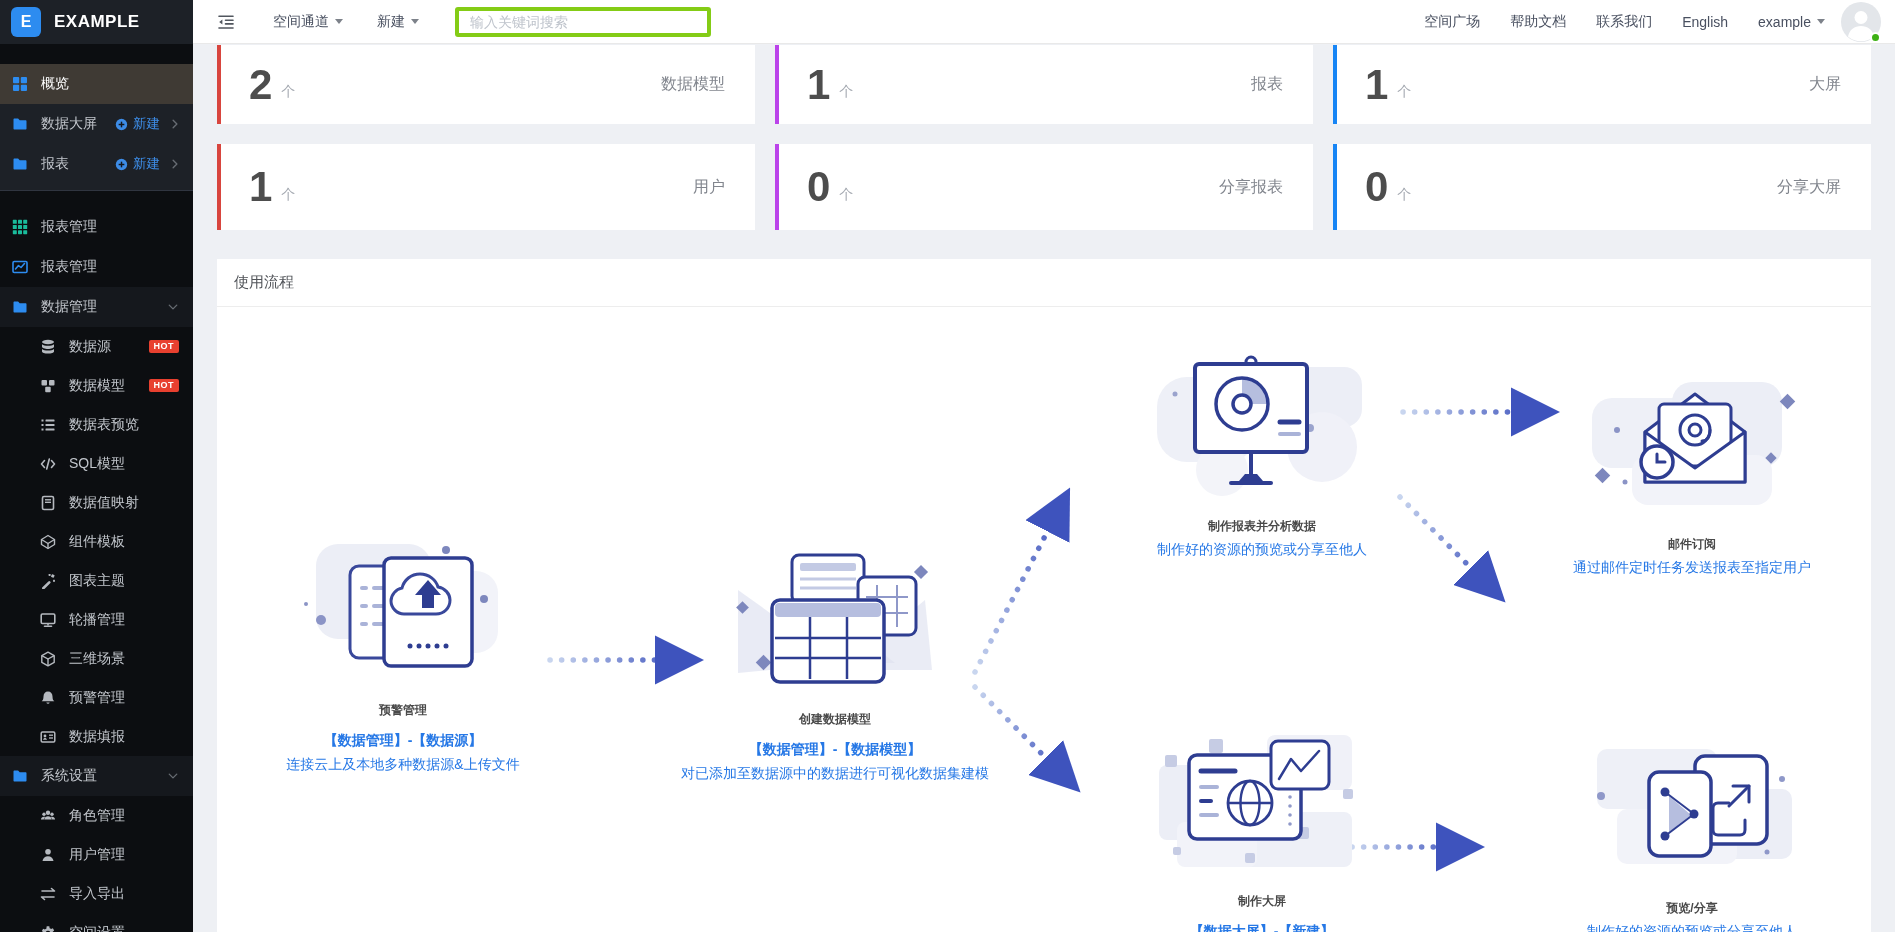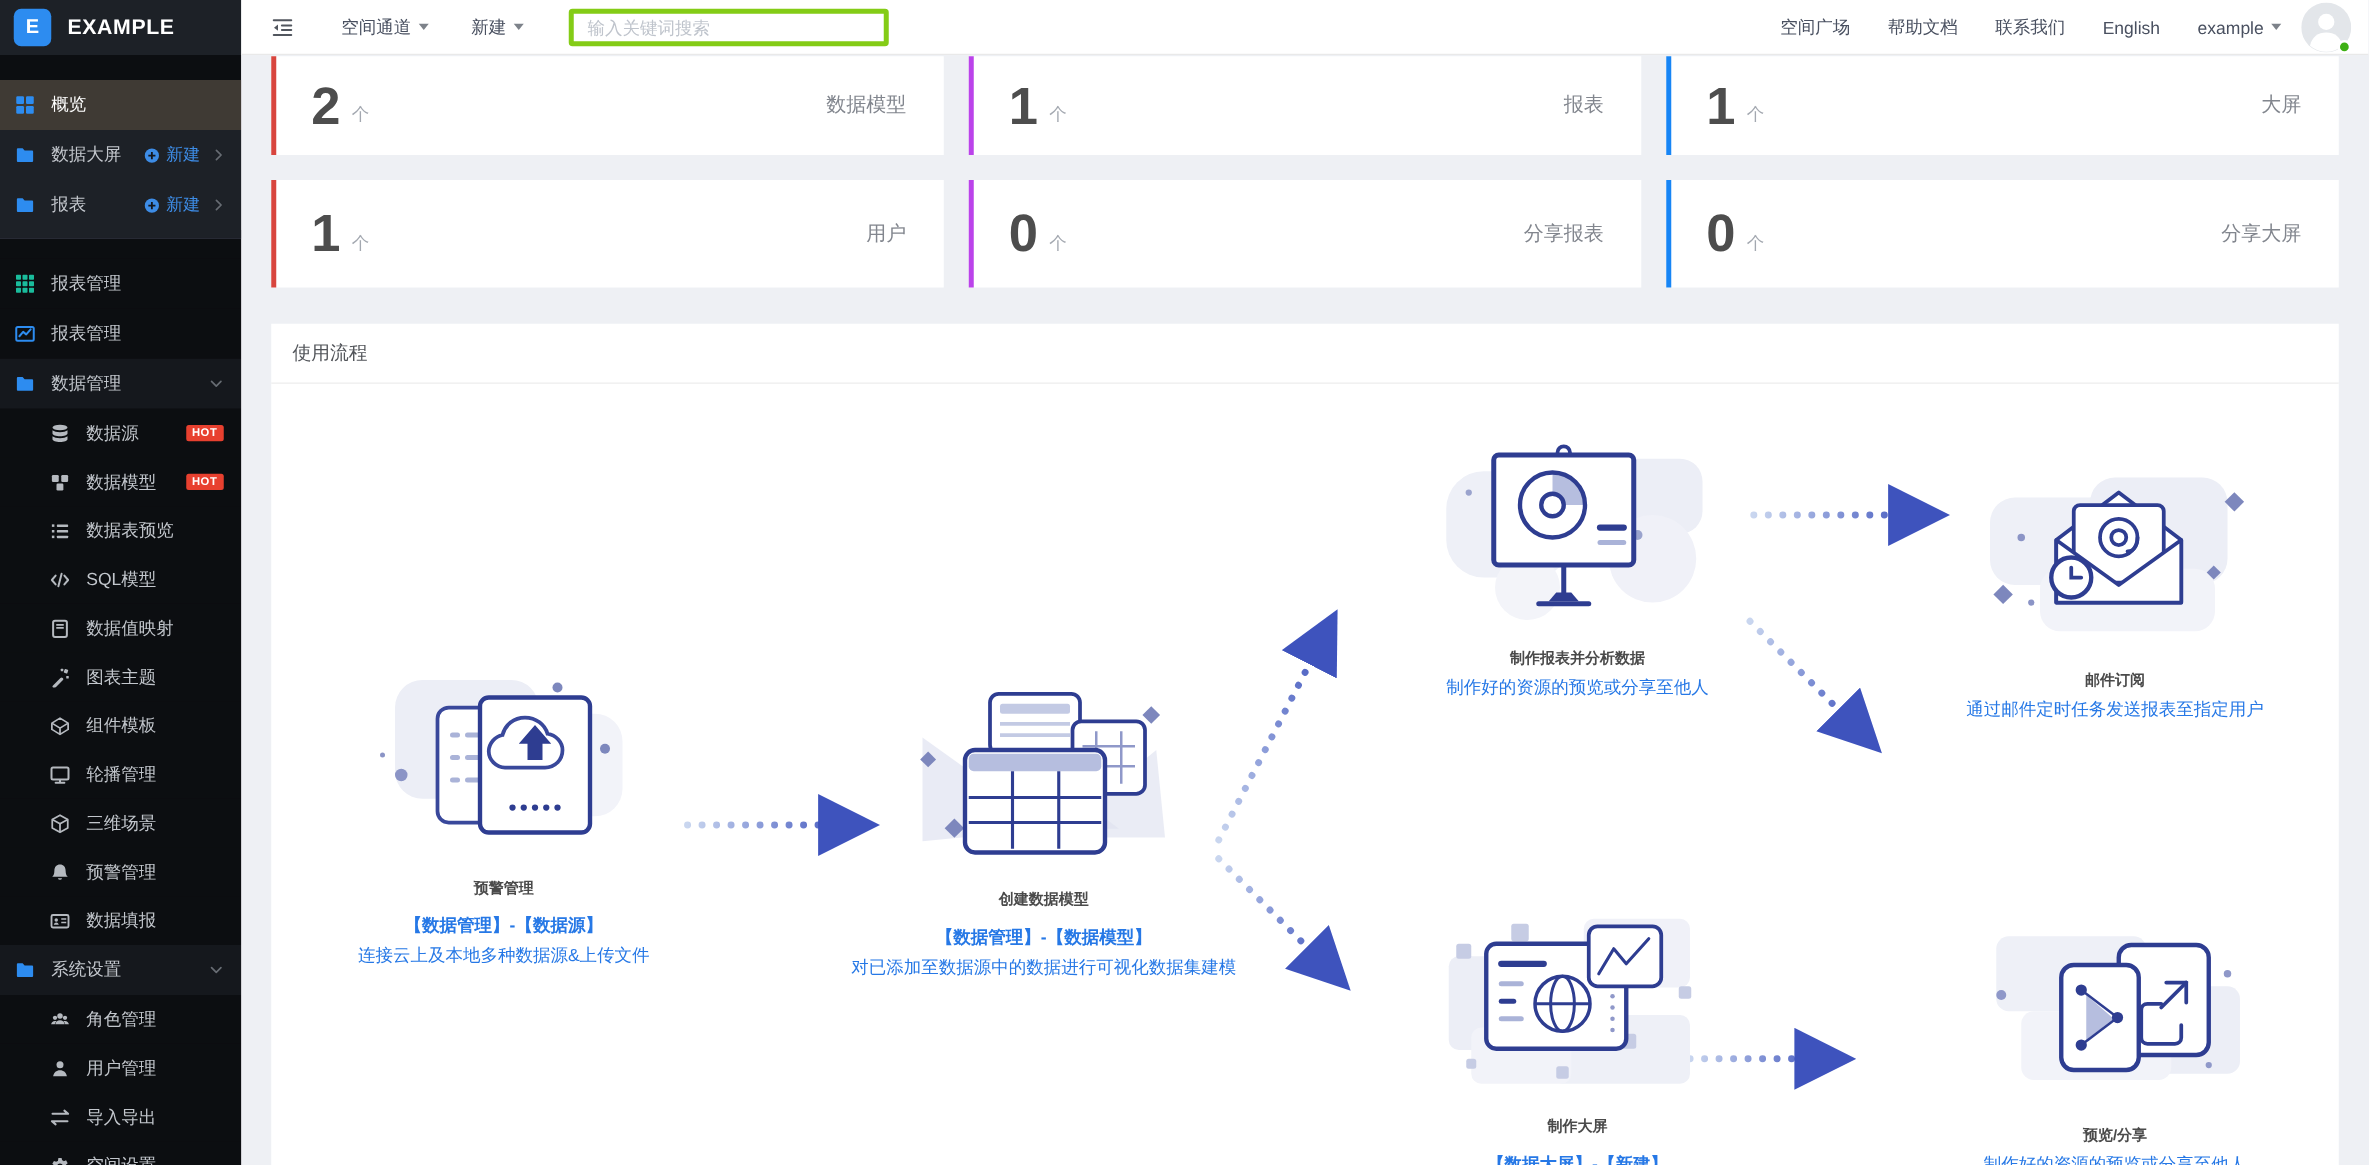--- a/index.html
+++ b/index.html
@@ -228,38 +228,38 @@
             <svg viewBox="0 0 16 16">
               <rect x="2.5" y="1.5" width="11" height="13" rx="1.5" fill="none" stroke="currentColor" stroke-width="1.6"></rect>
               <line x1="5" y1="4.8" x2="11" y2="4.8" stroke="currentColor" stroke-width="1.4"></line>
               <line x1="5" y1="7.3" x2="11" y2="7.3" stroke="currentColor" stroke-width="1.4"></line>
             </svg>
           </span>
           <span class="s-label">数据值映射</span>
         </div>
         <div class="s-item t-sub">
           <span class="s-icon">
+            <svg viewBox="0 0 16 16" fill="none" stroke="currentColor" stroke-width="1.4" stroke-linejoin="round">
+              <polygon points="8,1.5 14.5,5.5 8,9.5 1.5,5.5"></polygon>
+              <polyline points="1.5,5.5 1.5,10.5 8,14.5 14.5,10.5 14.5,5.5"></polyline>
+              <line x1="8" y1="9.5" x2="8" y2="14.5"></line>
+            </svg>
+          </span>
+          <span class="s-label">组件模板</span>
+        </div>
+        <div class="s-item t-sub">
+          <span class="s-icon">
             <svg viewBox="0 0 16 16" fill="currentColor">
               <rect x="0.8" y="11" width="11" height="2.6" rx="1.3" transform="rotate(-45 6.3 12.3)"></rect>
               <rect x="11.3" y="1.5" width="3" height="3" rx=".6" transform="rotate(20 12.8 3)"></rect>
               <rect x="13" y="6.8" width="2" height="2" rx=".4"></rect>
               <rect x="8.6" y="1" width="2" height="2" rx=".4"></rect>
             </svg>
           </span>
           <span class="s-label">图表主题</span>
-        </div>
-        <div class="s-item t-sub">
-          <span class="s-icon">
-            <svg viewBox="0 0 16 16" fill="none" stroke="currentColor" stroke-width="1.4" stroke-linejoin="round">
-              <polygon points="8,1.5 14.5,5.5 8,9.5 1.5,5.5"></polygon>
-              <polyline points="1.5,5.5 1.5,10.5 8,14.5 14.5,10.5 14.5,5.5"></polyline>
-              <line x1="8" y1="9.5" x2="8" y2="14.5"></line>
-            </svg>
-          </span>
-          <span class="s-label">组件模板</span>
         </div>
         <div class="s-item t-sub">
           <span class="s-icon">
             <svg viewBox="0 0 16 16">
               <rect x="1.2" y="2" width="13.6" height="9.5" rx="1.2" fill="none" stroke="currentColor" stroke-width="1.6"></rect>
               <line x1="8" y1="11.5" x2="8" y2="13.6" stroke="currentColor" stroke-width="1.6"></line>
               <line x1="4.5" y1="14.2" x2="11.5" y2="14.2" stroke="currentColor" stroke-width="1.6" stroke-linecap="round"></line>
             </svg>
           </span>
           <span class="s-label">轮播管理</span>

